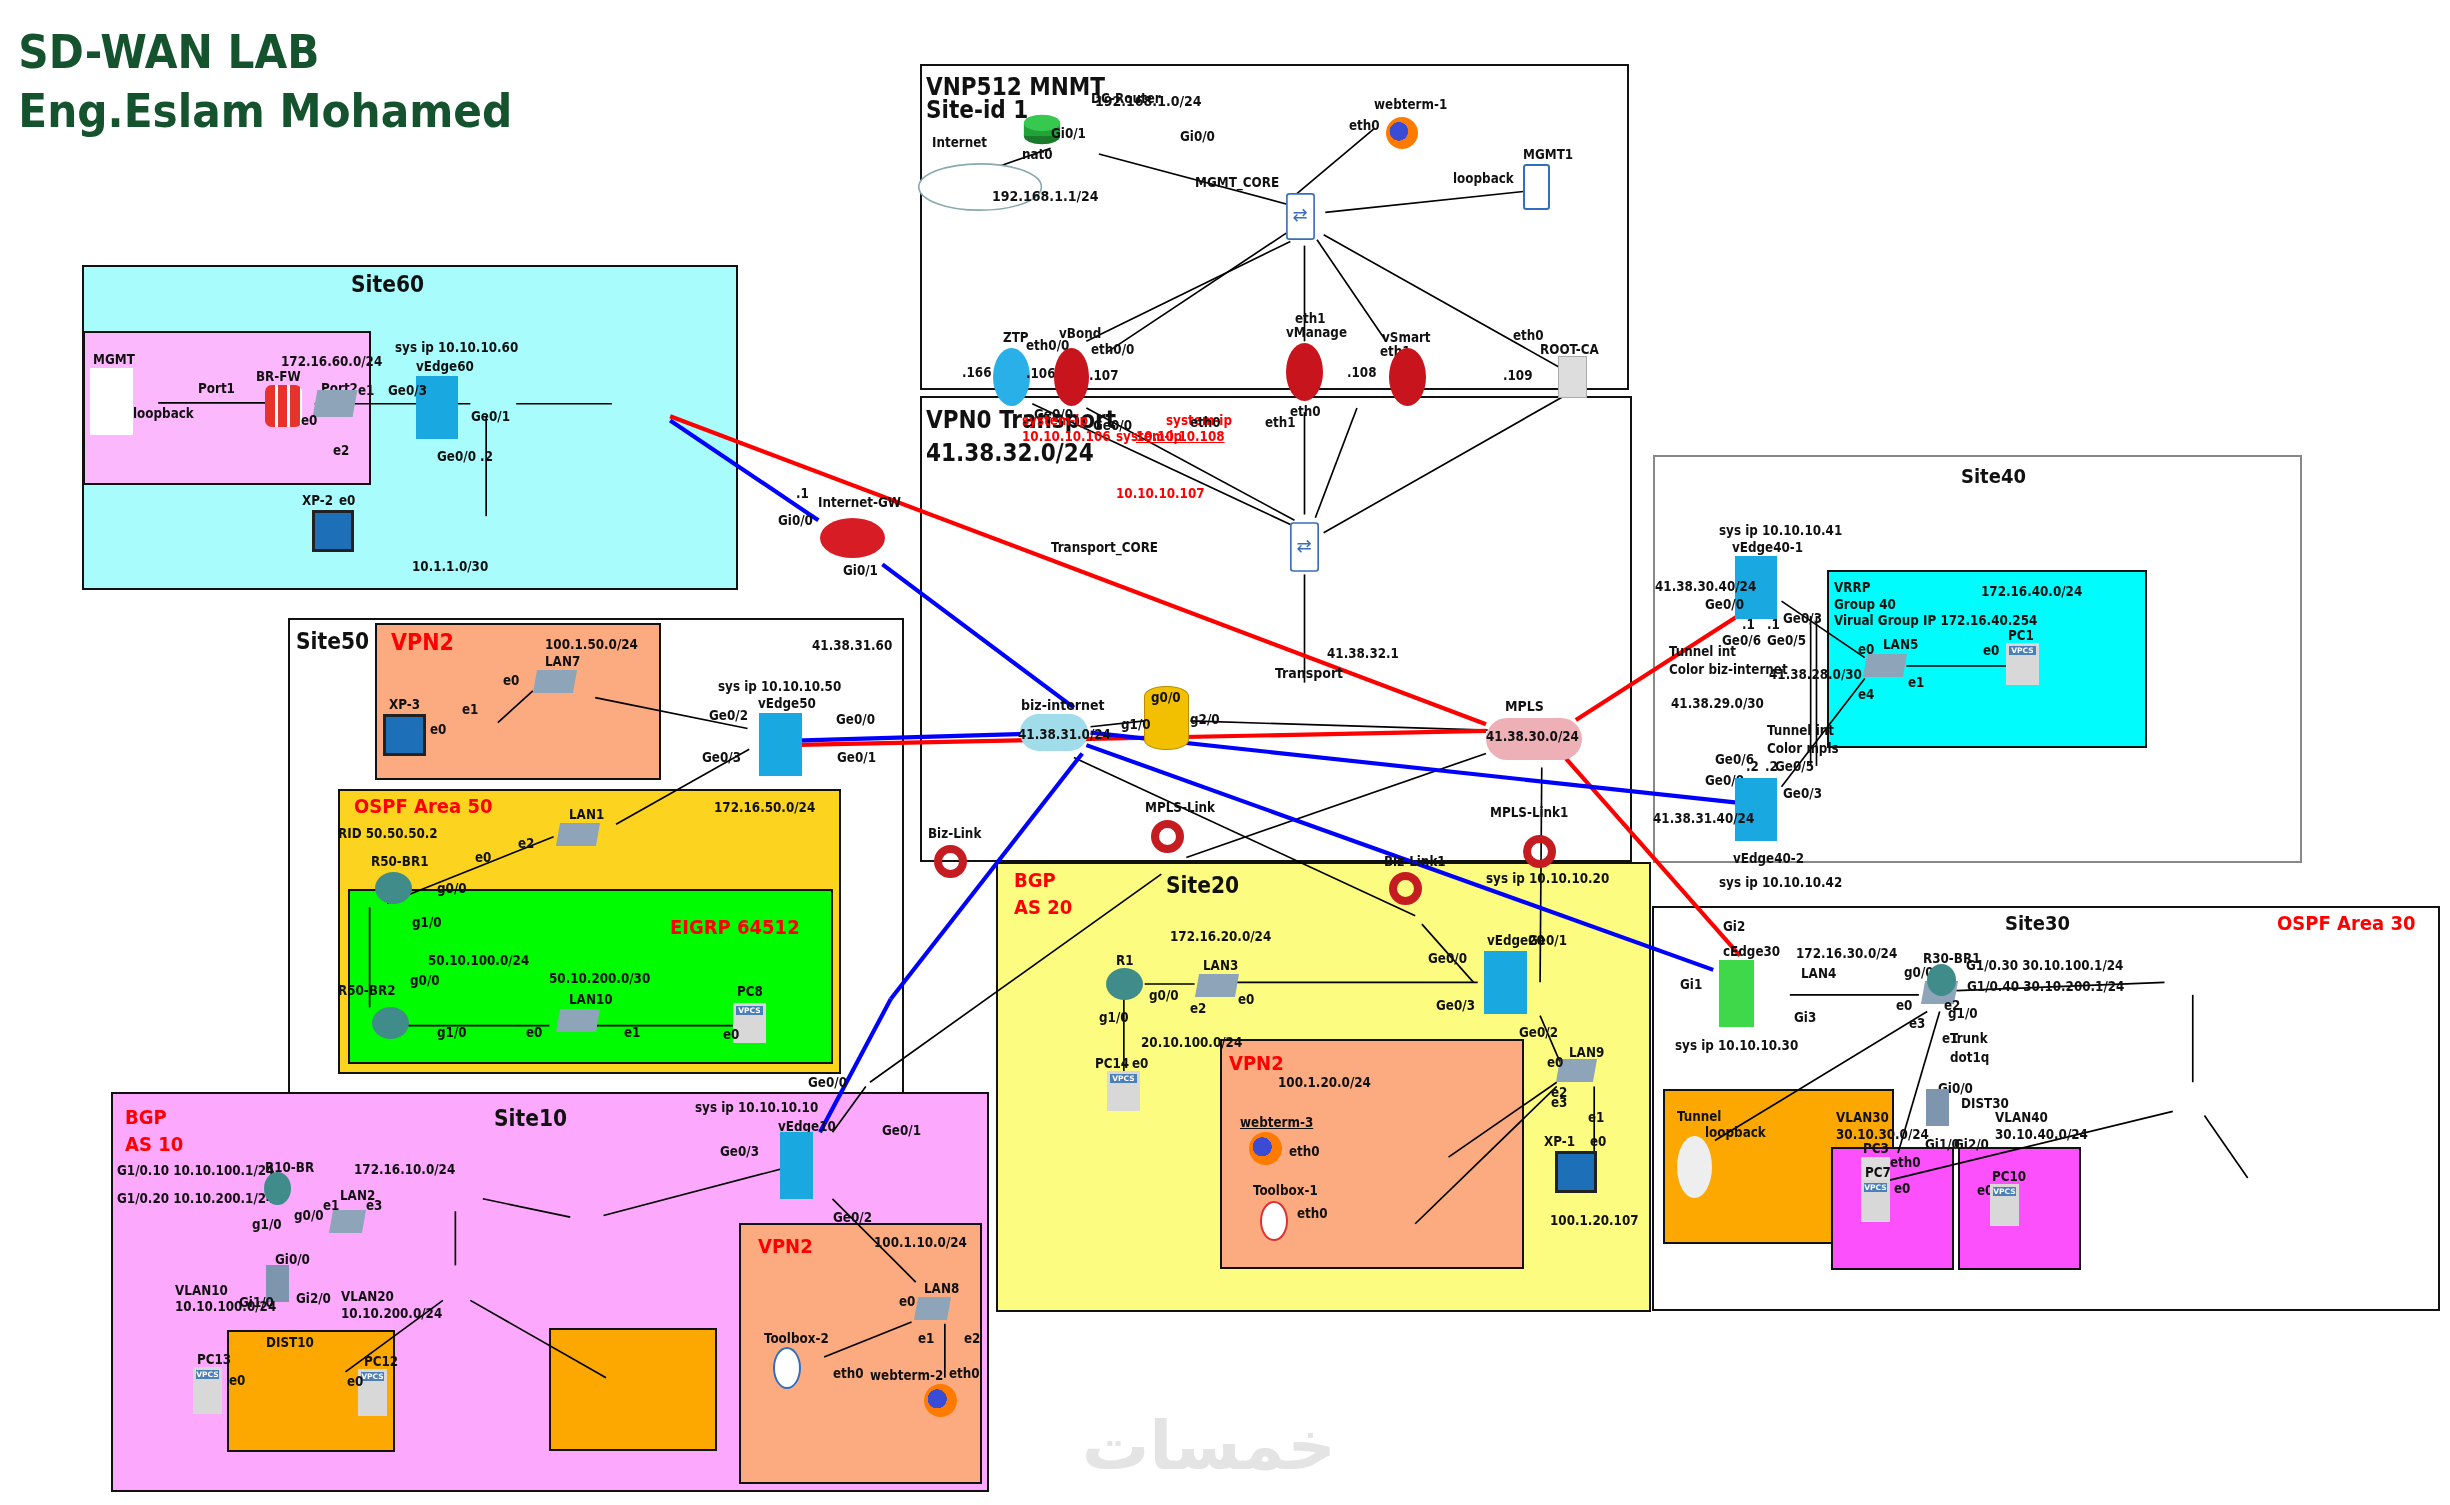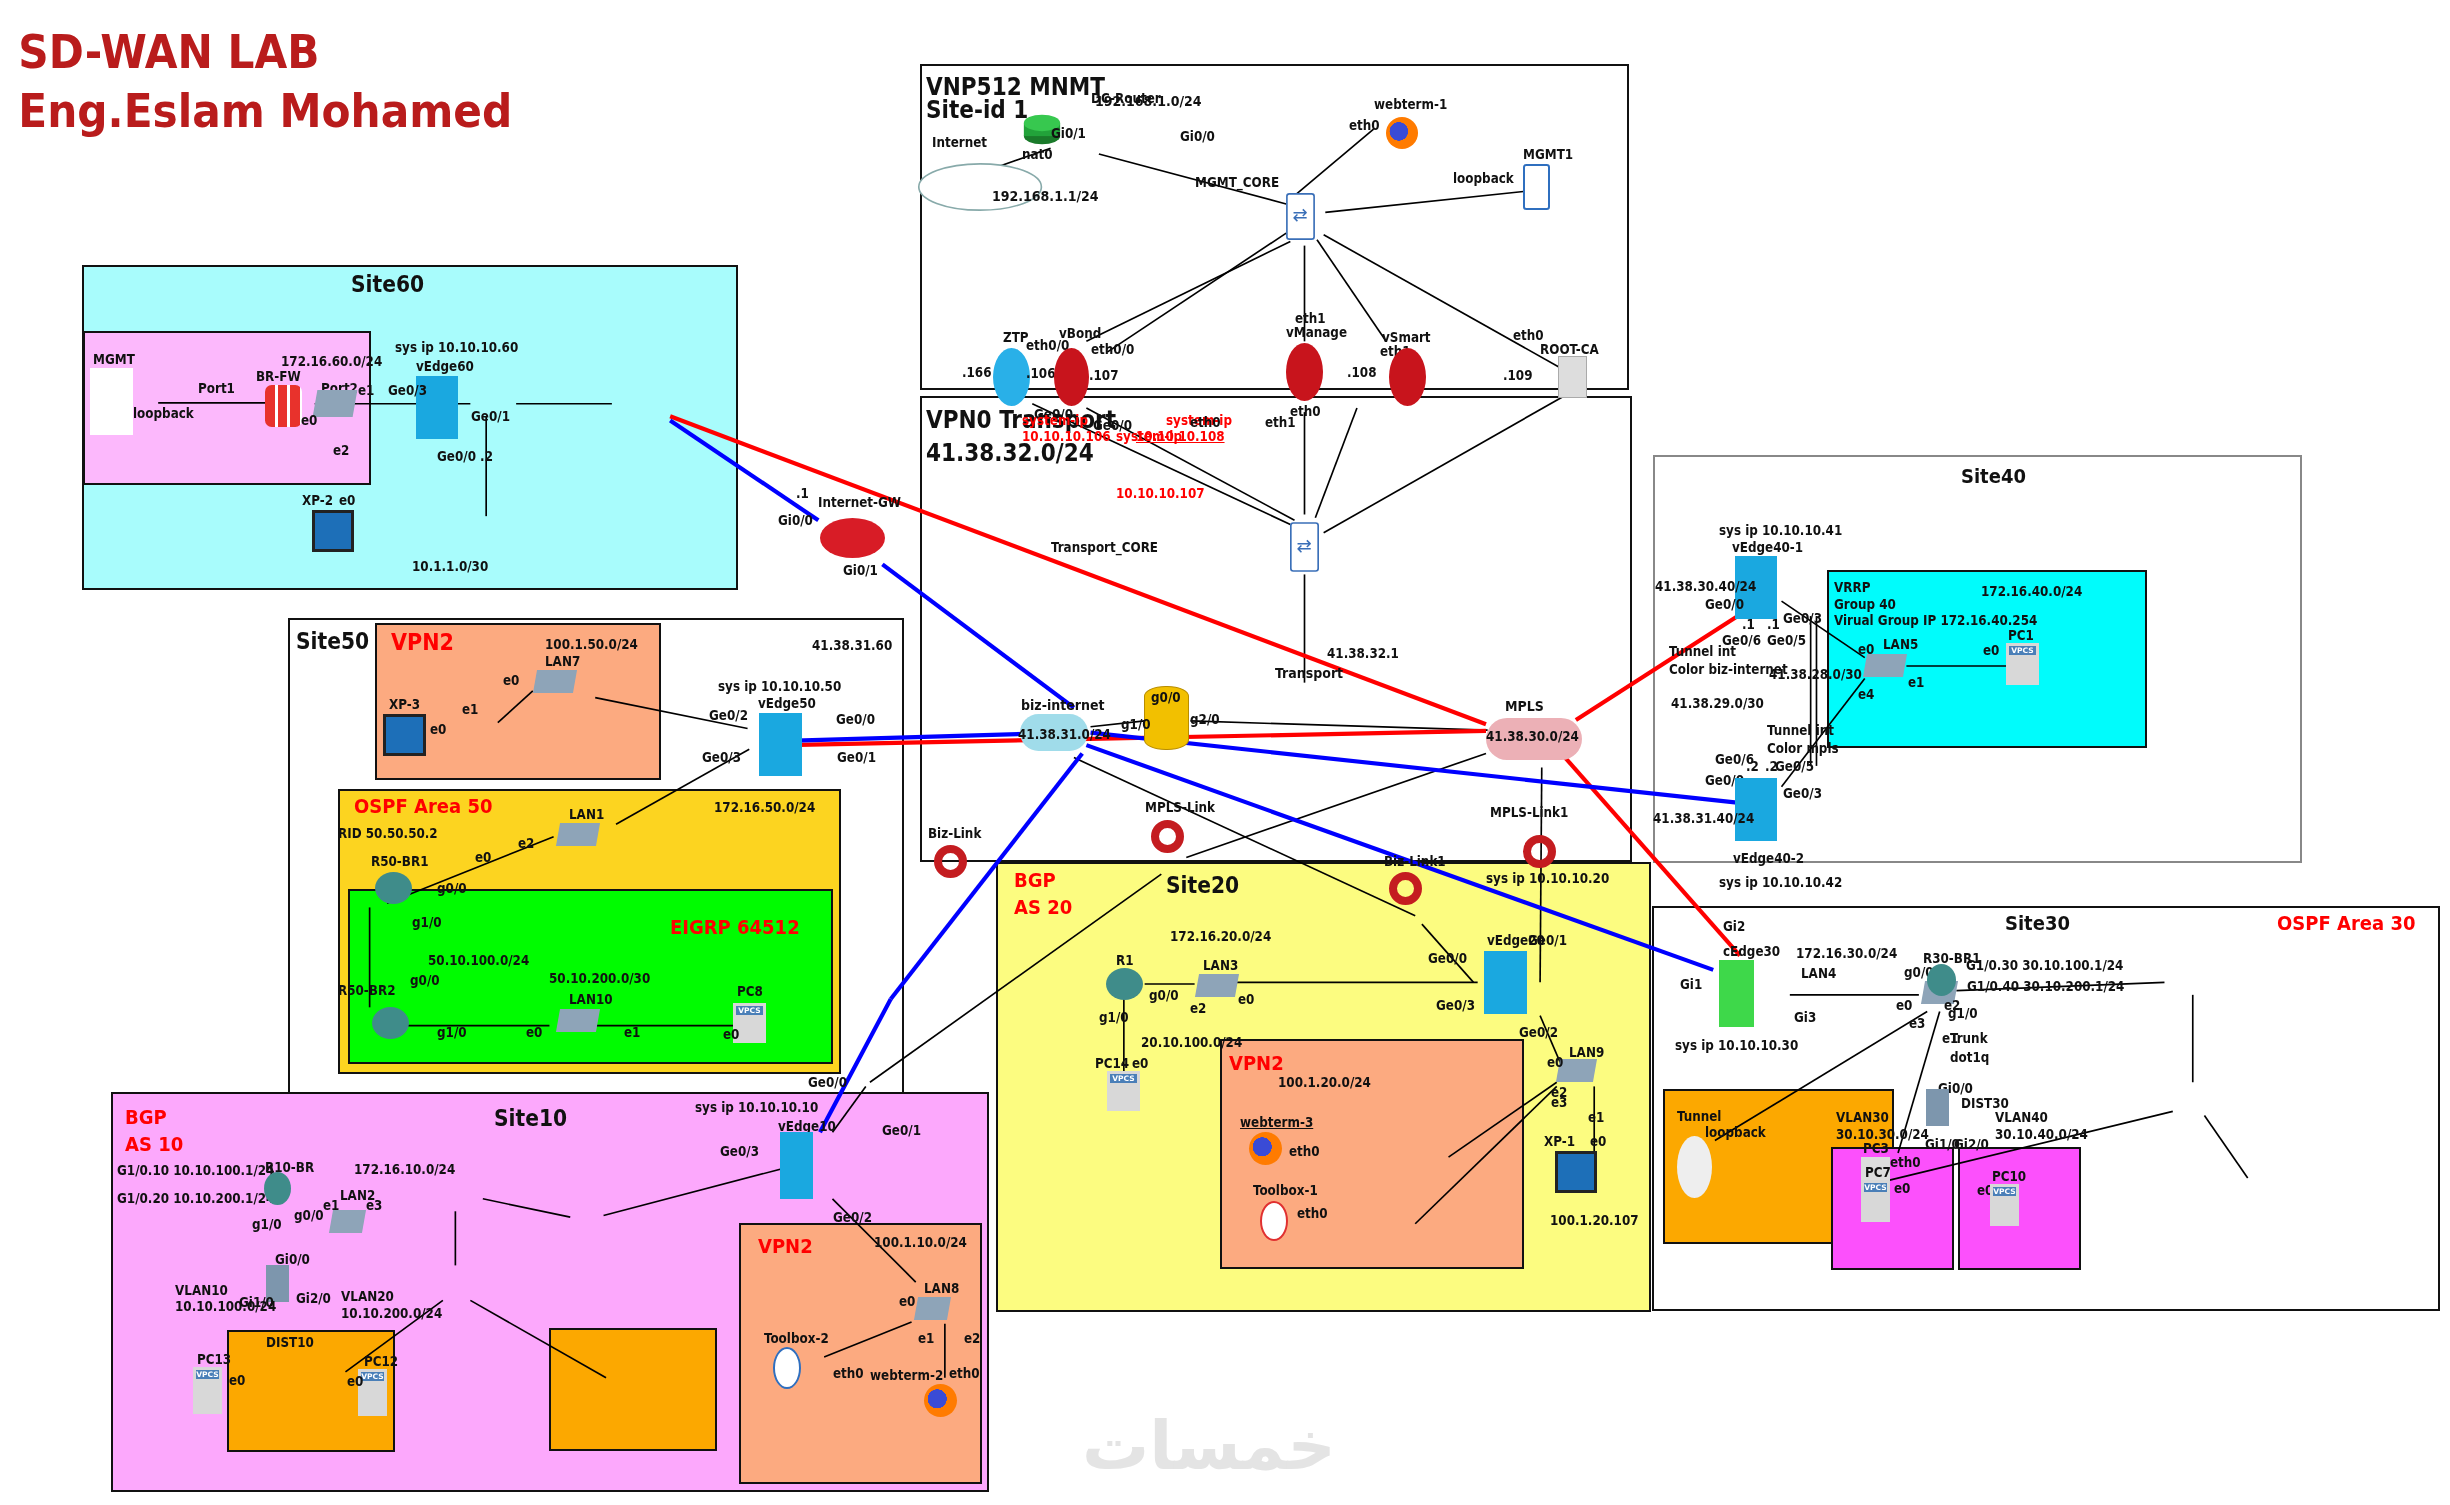--- a/index.html
+++ b/index.html
@@ -1,20 +1,20 @@
 <!DOCTYPE html>
 <html style="font-size:13.3px"><head>
 <meta charset="utf-8">
 <style>
   html,body{margin:0;padding:0;background:#fff;}
   body{width:2450px;height:1506px;position:relative;overflow:hidden;font-family:"DejaVu Sans","Liberation Sans",sans-serif;}
   #canvas{position:absolute;left:0;top:0;width:2450px;height:1506px;}
   .lbl{position:absolute;font-family:"DejaVu Sans Condensed","DejaVu Sans",sans-serif;font-weight:bold;font-size:14px;color:#111;white-space:nowrap;line-height:1;}
   .lbl.sm{font-size:13.3px;}
-  .lbl.title{font-size:47px;color:#b91c1c;font-weight:bold;}
+  .lbl.title{font-size:47px;color:#14532d;font-weight:bold;}
   .lbl.site{font-size:22.5px;}
   .lbl.red{color:#ff0000;}
   .lbl.redbig{color:#ff0000;font-size:23px;}
   .lbl.bigt{font-size:24px;}
   .box{position:absolute;border:2.5px solid #111;box-sizing:border-box;}
   .box.grey{border-color:#888;}
   .node{position:absolute;}
   .watermark{position:absolute;left:1082px;top:1407px;font-size:67px;color:#e4e4e4;font-weight:bold;}
 </style>
 </head>

